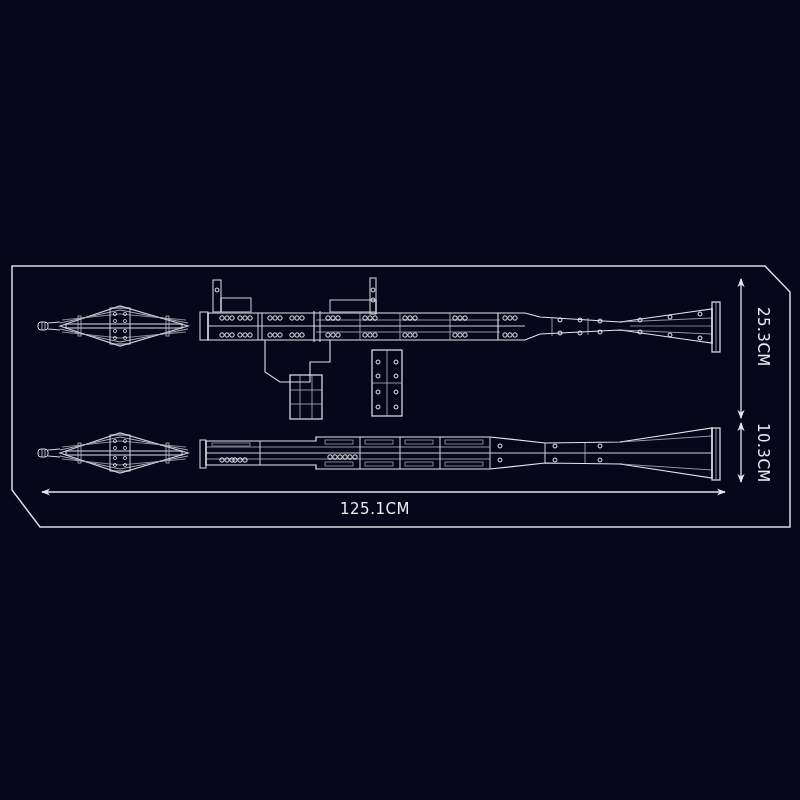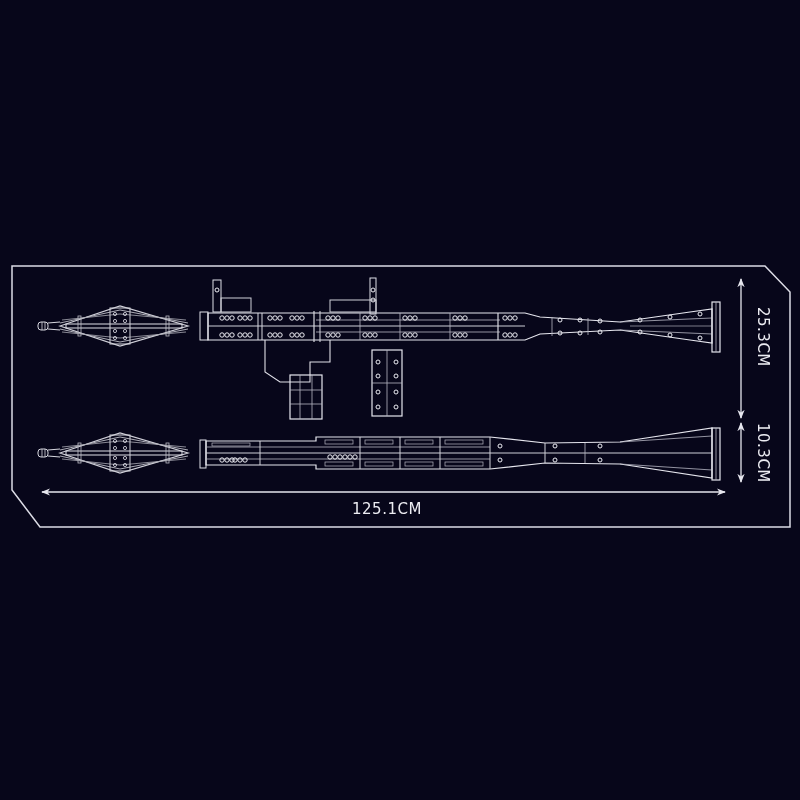--- a/index.html
+++ b/index.html
@@ -11,21 +11,21 @@
   }
   #stage { position: absolute; left: 0; top: 0; width: 800px; height: 800px; }
   .dim-label {
     position: absolute;
     color: #ececf2;
     font-family: "DejaVu Sans", sans-serif;
     font-size: 15px;
     letter-spacing: 0.5px;
     white-space: nowrap;
   }
-  #label-length { left: 352px; top: 500px; }
+  #label-length { left: 340px; top: 500px; }
   .vert {
     transform-origin: left top;
     transform: rotate(90deg);
   }
   #label-height { left: 772px; top: 307px; }
   #label-width { left: 772px; top: 423px; }
 </style>
 </head>
 <body>
 

